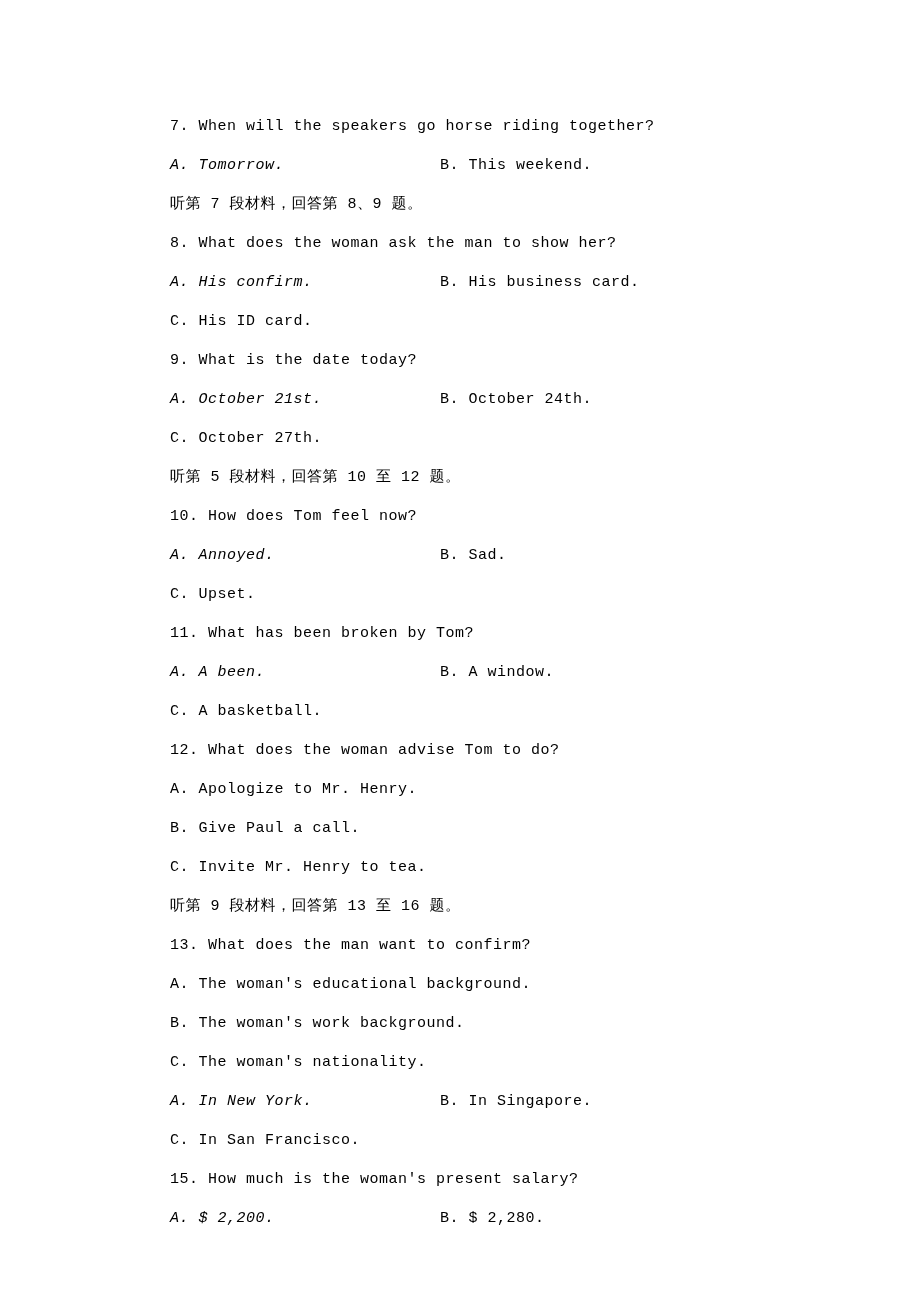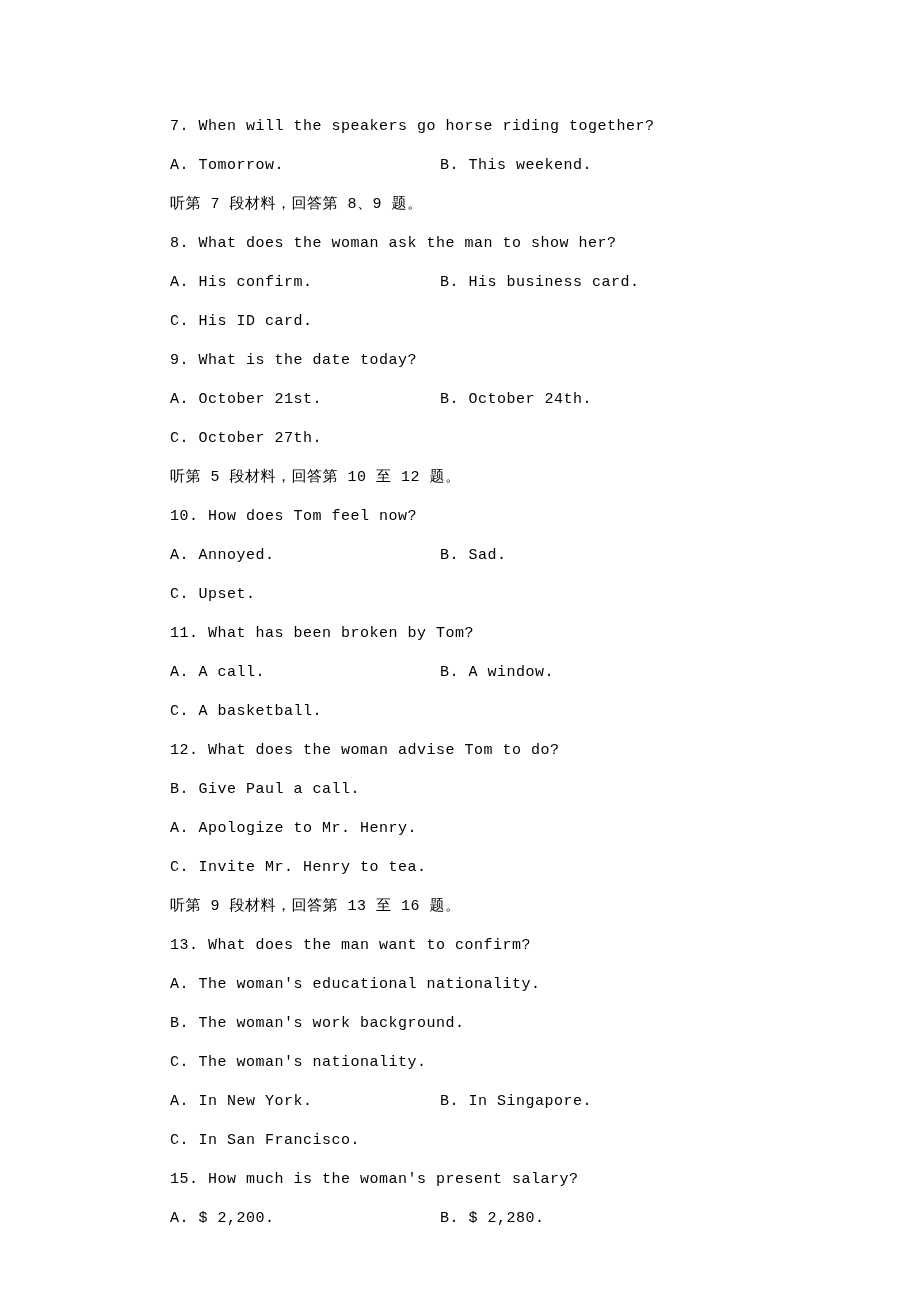--- a/index.html
+++ b/index.html
@@ -21,20 +21,21 @@
     margin-bottom: 15px;
     letter-spacing: 0.5px;
   }
   .options-row {
     display: flex;
     margin-bottom: 15px;
     letter-spacing: 0.5px;
   }
   .opt-a {
     width: 270px;
+    font-style: italic;
   }
   .opt-b {
     flex: 1;
   }
 </style>
 </head>
 <body>
 
 <div class="page">
 
@@ -64,34 +65,34 @@
 
   <div class="line">10. How does Tom feel now?</div>
   <div class="options-row">
     <span class="opt-a">A. Annoyed.</span>
     <span class="opt-b">B. Sad.</span>
   </div>
   <div class="line">C. Upset.</div>
 
   <div class="line">11. What has been broken by Tom?</div>
   <div class="options-row">
-    <span class="opt-a">A. A call.</span>
+    <span class="opt-a">A. A been.</span>
     <span class="opt-b">B. A window.</span>
   </div>
   <div class="line">C. A basketball.</div>
 
   <div class="line">12. What does the woman advise Tom to do?</div>
+  <div class="line">A. Apologize to Mr. Henry.</div>
   <div class="line">B. Give Paul a call.</div>
-  <div class="line">A. Apologize to Mr. Henry.</div>
   <div class="line">C. Invite Mr. Henry to tea.</div>
 
   <div class="line">听第 9 段材料，回答第 13 至 16 题。</div>
 
   <div class="line">13. What does the man want to confirm?</div>
-  <div class="line">A. The woman's educational nationality.</div>
+  <div class="line">A. The woman's educational background.</div>
   <div class="line">B. The woman's work background.</div>
   <div class="line">C. The woman's nationality.</div>
 
   <div class="options-row">
     <span class="opt-a">A. In New York.</span>
     <span class="opt-b">B. In Singapore.</span>
   </div>
   <div class="line">C. In San Francisco.</div>
 
   <div class="line">15. How much is the woman's present salary?</div>

